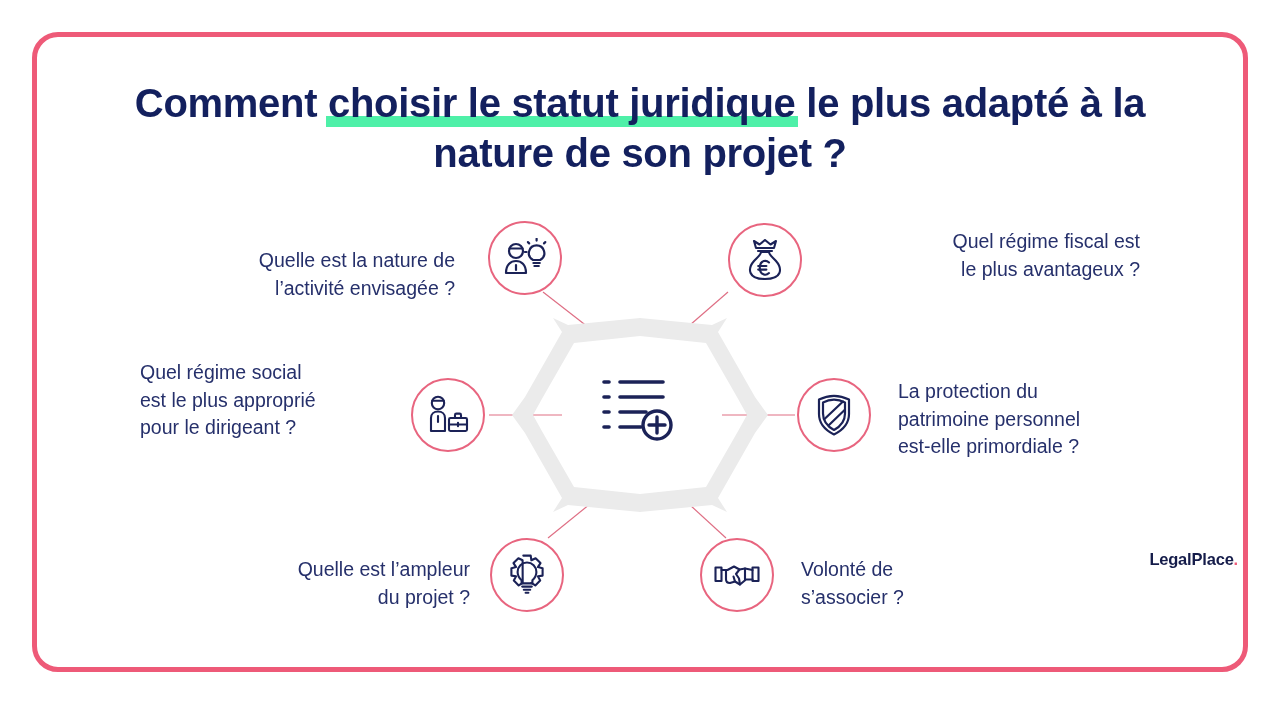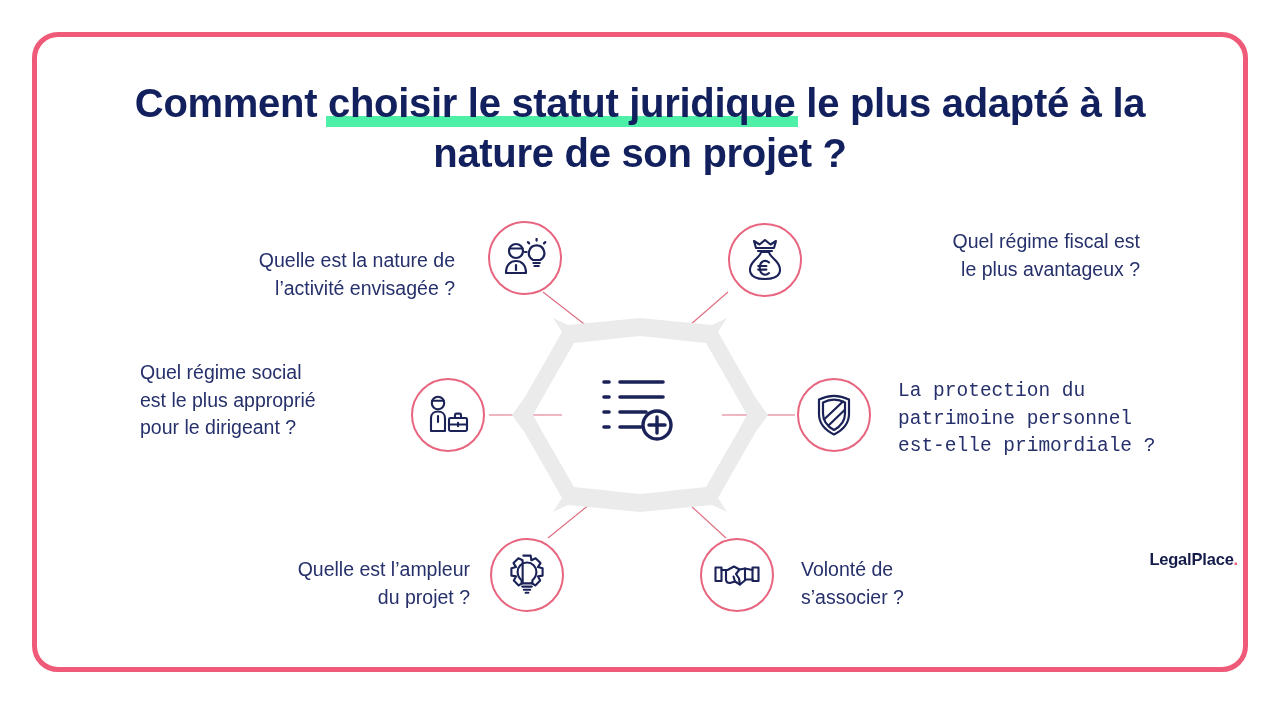--- a/index.html
+++ b/index.html
@@ -101,21 +101,21 @@
     position: absolute;
     color: #26306b;
     font-size: 19.5px;
     line-height: 1.42;
     font-family: "Liberation Sans", sans-serif;
     white-space: pre-line;
   }
   .lbl-tl { left: 170px;  top: 224px; width: 285px; text-align: right; margin-top: 23px; }
   .lbl-tr { left: 840px;  top: 228px; width: 300px; text-align: right; }
   .lbl-ml { left: 140px;  top: 359px; width: 253px; text-align: left; }
-  .lbl-mr { left: 898px;  top: 378px; width: 260px; text-align: left; font-family: Liberation Mono, monospace; }
+  .lbl-mr { left: 898px;  top: 378px; width: 260px; text-align: left; }
   .lbl-bl { left: 215px;  top: 556px; width: 255px; text-align: right; }
   .lbl-br { left: 801px;  top: 556px; width: 230px; text-align: left; }
 
   
   #center-icon {
     position: absolute;
     left: 601px;
     top: 373px;
     width: 78px;
     height: 72px;

